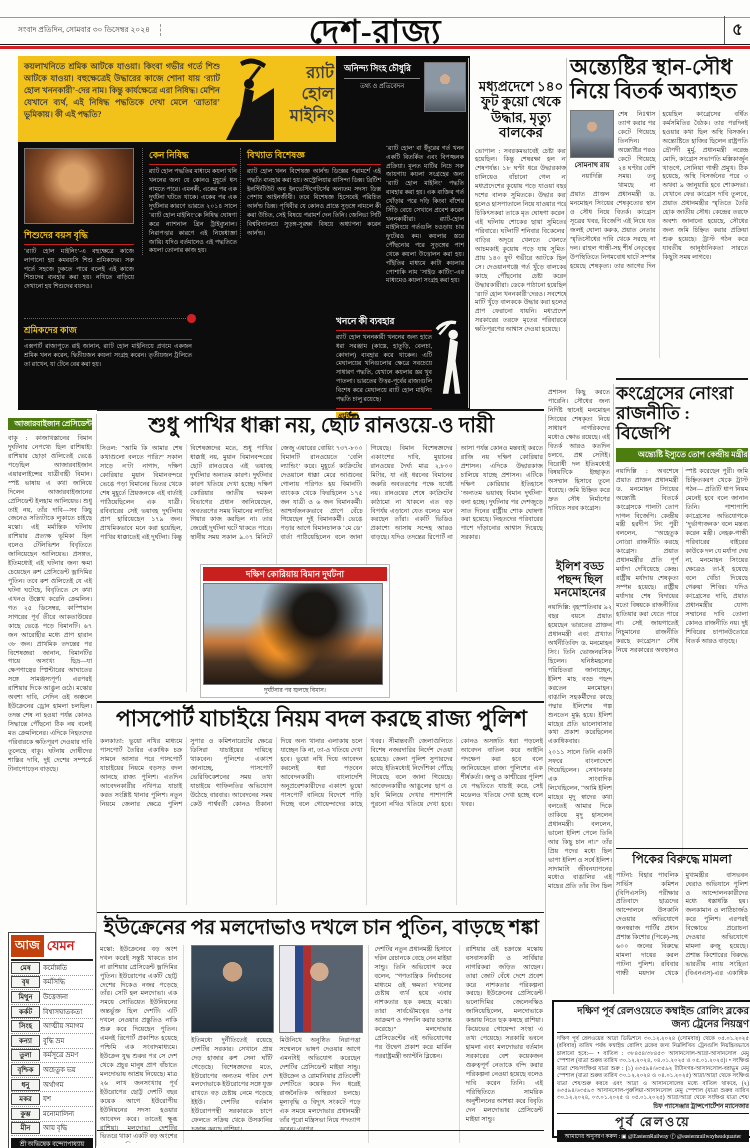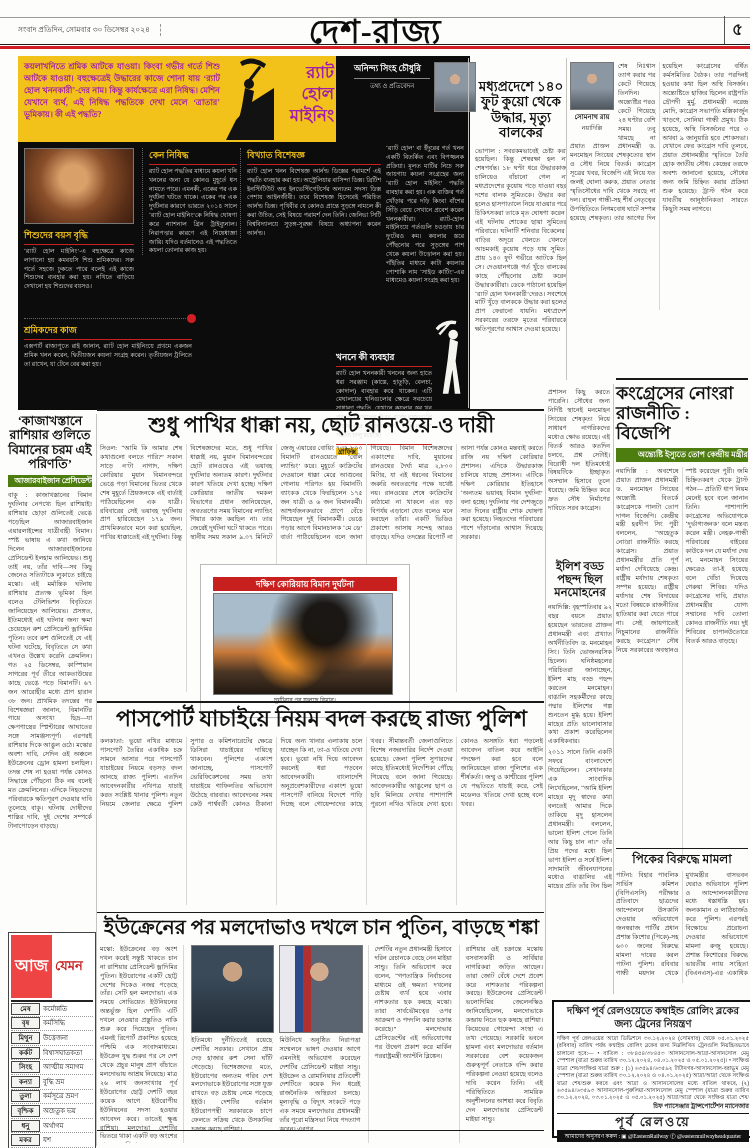--- a/index.html
+++ b/index.html
@@ -10,23 +10,23 @@
   .ctr{text-align:center;}
   .hl{font-weight:bold;color:#111;line-height:1.14;}
   .bt{font-size:6.3px;line-height:1.42;text-align:justify;color:#222;}
   .cols2{column-count:2;column-gap:7px;column-rule:1px solid #d8d8d4;}
   .cols5{column-count:5;column-gap:8px;column-rule:1px solid #d8d8d4;}
   .vr{background:#c4c4c0;width:1px;}
   .hrline{background:#1a1a1a;}
   .kick{background:#4d7c0f;color:#fff;font-weight:bold;text-align:right;}
   
   .fx{background:#0c0c0c;color:#e9e9e7;}
-  .fy{background:#f2c21a;color:#a21caf;}
+  .fy{background:#f2c21a;color:#404040;}
   .fh{color:#f2c21a;font-weight:bold;font-size:9px;border-bottom:1px solid #c92020;padding-bottom:1px;margin-bottom:2px;}
-  .fhw{color:#fff;margin-top:36px;}
+  .fhw{color:#fff;}
   .fbt{font-size:6.1px;line-height:1.45;text-align:justify;color:#dcdcd8;}
   
   .ph{border:1px solid #777;}
   .ph-child{background:radial-gradient(circle at 45% 40%,#d9a06a 0 18%,#8a4f2a 45%,#5b2f18 75%,#3c1e10 100%);}
   .ph-tunnel{background:radial-gradient(ellipse at 50% 48%,#cfa96a 0 26%,#4a3d26 48%,#14110c 75%);}
   .ph-crash{background:radial-gradient(circle at 62% 30%,rgba(18,14,10,.95) 0 16%,rgba(18,14,10,0) 42%),
              radial-gradient(circle at 44% 58%,#f59427 0 10%,rgba(245,148,39,0) 34%),
              linear-gradient(180deg,#a8bccb 0 38%,#c8793a 58%,#4a3524 78%,#231a12 100%);}
   .ph-face{background:radial-gradient(circle at 50% 34%,#d3ab8e 0 13%,rgba(0,0,0,0) 14%),
             linear-gradient(180deg,#8b97a3 0 55%,#4e565e 100%);}
@@ -66,21 +66,21 @@
           <path d="M23 30 L32 33 L29 50 L33 70 L27 70 L25 54 L21 70 L15 70 L20 48 Z"></path>
           <rect x="30" y="6" width="3" height="22" transform="rotate(38 31 17)"></rect>
           <path d="M18 4 Q30 -4 44 6 L42 10 Q30 2 20 8 Z"></path>
         </g>
       </svg>
       <div class="abs b" style="left:256px;top:6px;width:60px;font-size:16.5px;line-height:1.3;white-space:pre-line;text-align:right;">র‍্যাট
 হোল
 মাইনিং</div>
     </div>
 
-    <div class="abs" style="left:336px;top:6px;width:122px;height:76px;display:flex;gap:4px;">
+    <div class="abs" style="left:326px;top:6px;width:122px;height:76px;display:flex;gap:4px;">
       <div style="flex:1;">
         <div style="font-size:8.5px;font-weight:bold;color:#fff;border-bottom:1px solid #888;padding-bottom:2px;">অনিন্দ্য সিংহ চৌধুরি</div>
         <div style="font-size:6.5px;color:#ddd;margin-top:2px;text-align:center;">তথ্য ও প্রতিবেদন</div>
       </div>
       <div class="ph ph-face" style="width:40px;height:48px;"></div>
     </div>
 
     <div class="abs" style="left:6px;top:92px;width:110px;">
       <div class="ph ph-child" style="width:108px;height:74px;"></div>
       <div class="fh" style="margin-top:4px;">শিশুদের বয়স বৃদ্ধি</div>
@@ -118,50 +118,50 @@
       </g>
     </svg>
   </div>
 
   <div class="abs" style="left:475px;top:58px;width:92px;margin-top:21px;">
     <div class="hl ctr" style="font-size:13.5px;">মধ্যপ্রদেশে ১৪০ ফুট কুয়ো থেকে উদ্ধার, মৃত্যু বালকের</div>
     <div class="bt" style="margin-top:6px;">ভোপাল : সবরকমভাবেই চেষ্টা করা হয়েছিল। কিন্তু শেষরক্ষা হল না শেষপর্যন্ত। ১৮ ঘণ্টা ধরে উদ্ধারকাজ চালিয়েও বাঁচানো গেল না মধ্যপ্রদেশের কুয়োয় পড়ে যাওয়া বছর দশের বালক সুমিতকে। উদ্ধার করা হলেও হাসপাতালে নিয়ে যাওয়ার পরে চিকিৎসকরা তাকে মৃত ঘোষণা করেন। এই ঘটনায় শোকের ছায়া সুমিতের পরিবারে। ঘটনাটি শনিবার বিকেলের। বাড়ির অদূরে খেলতে খেলতে আচমকাই কুয়োয় পড়ে যায় সুমিত। প্রায় ১৪০ ফুট গভীরে আটকে ছিল সে। দেওয়ানগঞ্জে গর্ত খুঁড়ে বালকের কাছে পৌঁছনোর চেষ্টা করেন উদ্ধারকারীরা। ডেকে পাঠানো হয়েছিল ‘র‍্যাট হোল খননকারী’দেরও। সবশেষে মাটি খুঁড়ে বালককে উদ্ধার করা হলেও প্রাণ ফেরানো যায়নি। মধ্যপ্রদেশ সরকারের তরফে মৃতের পরিবারকে ক্ষতিপূরণের আশ্বাস দেওয়া হয়েছে।</div>
   </div>
 
   <div class="abs" style="left:570px;top:56px;width:178px;">
+    <div class="hl" style="font-size:21px;">অন্ত্যেষ্টির স্থান-সৌধ নিয়ে বিতর্ক অব্যাহত</div>
     <div class="cols2" style="margin-top:6px;height:248px;overflow:hidden;">
       <div style="float:left;width:44px;margin:0 4px 2px 0;">
         <div class="ph ph-face" style="width:42px;height:46px;"></div>
         <div class="ctr b" style="font-size:6.8px;margin-top:1px;">সোমনাথ রায়</div>
         <div class="ctr" style="font-size:6.2px;">নয়াদিল্লি</div>
       </div>
       <div class="bt">শেষ নিঃশ্বাস ত্যাগ করার পর কেটে গিয়েছে তিনদিন। অন্ত্যেষ্টির পরও কেটে গিয়েছে ২৪ ঘণ্টার বেশি সময়। তবু থামছে না প্রয়াত প্রাক্তন প্রধানমন্ত্রী ড. মনমোহন সিংয়ের শেষকৃত্যের স্থান ও সৌধ নিয়ে বিতর্ক। কংগ্রেস সূত্রের খবর, বিজেপি এই নিয়ে যত জলই ঘোলা করুক, প্রয়াত নেতার স্মৃতিসৌধের দাবি থেকে সরছে না দল। রাহুল গান্ধী-সহ শীর্ষ নেতৃত্বের উপস্থিতিতে নিগমবোধ ঘাটে সম্পন্ন হয়েছে শেষকৃত্য। তার আগের দিন হয়েছিল কংগ্রেসের বর্ধিত কর্মসমিতির বৈঠক। তার পরদিনই হওয়ার কথা ছিল অস্থি বিসর্জন। অন্ত্যেষ্টিতে হাজির ছিলেন রাষ্ট্রপতি দ্রৌপদী মুর্মু, প্রধানমন্ত্রী নরেন্দ্র মোদি, কংগ্রেস সভাপতি মল্লিকার্জুন খাড়গে, সোনিয়া গান্ধী প্রমুখ। ঠিক হয়েছে, অস্থি বিসর্জনের পরে ৩ অথবা ৯ জানুয়ারি হবে শোকসভা। যেখানে ফের কংগ্রেস দাবি তুলবে, প্রয়াত প্রধানমন্ত্রীর স্মৃতিতে তৈরি হোক জাতীয় সৌধ। কেন্দ্রের তরফে অবশ্য জানানো হয়েছে, সৌধের জন্য জমি চিহ্নিত করার প্রক্রিয়া শুরু হয়েছে। ট্রাস্ট গঠন করে যাবতীয় আনুষ্ঠানিকতা সারতে কিছুটা সময় লাগবে।</div>
     </div>
   </div>
   <div class="abs bt" style="left:548px;top:388px;width:62px;height:168px;overflow:hidden;">প্রশাসন কিছু করতে পারেনি। সৌধের জন্য নির্দিষ্ট স্থানেই মনমোহন সিংয়ের শেষকৃত্য নিয়ে সাধারণ নাগরিকদের মধ্যেও ক্ষোভ রয়েছে। এই বিতর্ক আরও কতদিন চলবে, প্রশ্ন সেটাই। বিরোধী দল ইতিমধ্যেই বিষয়টিকে ইচ্ছাকৃত অসম্মান হিসাবে তুলে ধরেছে। জমি চিহ্নিত করে দ্রুত সৌধ নির্মাণের দাবিতে সরব কংগ্রেস।</div>
 
   <div class="abs hrline" style="left:616px;top:378px;width:132px;height:2px;"></div>
   <div class="abs" style="left:616px;top:384px;width:132px;">
     <div class="hl" style="font-size:17.5px;">কংগ্রেসের নোংরা রাজনীতি : বিজেপি</div>
     <div class="kick" style="font-size:8px;line-height:14px;margin-top:4px;">অন্ত্যেষ্টি ইস্যুতে তোপ কেন্দ্রীয় মন্ত্রীর</div>
     <div class="cols2 bt" style="margin-top:5px;height:388px;overflow:hidden;">নয়াদিল্লি : অবশেষে প্রয়াত প্রাক্তন প্রধানমন্ত্রী ড. মনমোহন সিংয়ের অন্ত্যেষ্টি বিতর্কে কংগ্রেসকে পালটা তোপ দাগল বিজেপি। কেন্দ্রীয় মন্ত্রী হরদীপ সিং পুরী বললেন, “অহেতুক নোংরা রাজনীতি করছে কংগ্রেস। প্রয়াত প্রধানমন্ত্রীর প্রতি পূর্ণ মর্যাদা দেখিয়েছে কেন্দ্র। রাষ্ট্রীয় মর্যাদায় শেষকৃত্য সম্পন্ন হয়েছে। রাষ্ট্রীয় মর্যাদার শেষ বিদায়ের মতো বিষয়কে রাজনীতির হাতিয়ার করা যেতে পারে না। সেই জায়গাতেই নিচুমানের রাজনীতি করছে কংগ্রেস।” সৌধ নিয়ে সরকারের অবস্থানও স্পষ্ট করেছেন পুরী। জমি চিহ্নিতকরণ থেকে ট্রাস্ট গঠন— প্রতিটি ধাপ নিয়ম মেনেই হবে বলে জানান তিনি। পাশাপাশি কংগ্রেসের অভিযোগকে ‘দুর্ভাগ্যজনক’ বলে মন্তব্য করেন মন্ত্রী। নেহরু-গান্ধী পরিবারের বাইরের কাউকে দল যে মর্যাদা দেয় না, মনমোহন সিংয়ের ক্ষেত্রেও তা-ই হয়েছে বলে খোঁচা দিয়েছে গেরুয়া শিবির। যদিও কংগ্রেসের দাবি, প্রয়াত প্রধানমন্ত্রীর যোগ্য সম্মানের দাবি তোলা কোনও রাজনীতি নয়। দুই শিবিরের চাপানউতোরে বিতর্ক আরও বাড়ছে।</div>
   </div>
 
   <div class="abs" style="left:8px;top:414px;width:84px;">
-    <div class="hl ctr" style="font-size:12.5px;">‘কাজাখস্তানে রাশিয়ার গুলিতে বিমানের চরম এই পরিণতি’</div>
     <div class="kick" style="font-size:7.5px;line-height:12px;margin-top:4px;">আজারবাইজান প্রেসিডেন্ট</div>
     <div class="bt" style="margin-top:4px;height:408px;overflow:hidden;">বাকু : কাজাখস্তানের বিমান দুর্ঘটনার নেপথ্যে ছিল রাশিয়াই! রাশিয়ার ছোড়া গুলিতেই ভেঙে পড়েছিল আজারবাইজান এয়ারলাইন্সের যাত্রীবাহী বিমান। স্পষ্ট ভাষায় এ কথা জানিয়ে দিলেন আজারবাইজানের প্রেসিডেন্ট ইলহাম আলিয়েভ। শুধু তাই নয়, তাঁর দাবি—সব কিছু জেনেও সত্যিটাকে লুকাতে চাইছে মস্কো। এই মর্মান্তিক ঘটনায় রাশিয়ার প্রত্যক্ষ ভূমিকা ছিল বলেও টেলিভিশন বিবৃতিতে জানিয়েছেন আলিয়েভ। প্রসঙ্গত, ইতিমধ্যেই এই ঘটনার জন্য ক্ষমা চেয়েছেন রুশ প্রেসিডেন্ট ভ্লাদিমির পুতিন। তবে রুশ গুলিতেই যে এই ঘটনা ঘটেছে, বিবৃতিতে সে কথা এখনও উল্লেখ করেনি ক্রেমলিন। গত ২৫ ডিসেম্বর, কাস্পিয়ান সাগরের পূর্ব তীরে আকতাউয়ের কাছে ভেঙে পড়ে বিমানটি। ৬৭ জন আরোহীর মধ্যে প্রাণ হারান ৩৮ জন। প্রাথমিক তদন্তের পর বিশেষজ্ঞরা জানান, বিমানটির গায়ে অসংখ্য ছিদ্র—যা ক্ষেপণাস্ত্রের স্প্লিন্টারের আঘাতের সঙ্গে সামঞ্জস্যপূর্ণ। এরপরই রাশিয়ার দিকে আঙুল ওঠে। মস্কোর অবশ্য দাবি, সেদিন ওই অঞ্চলে ইউক্রেনের ড্রোন হামলা চলছিল। তদন্ত শেষ না হওয়া পর্যন্ত কোনও সিদ্ধান্তে পৌঁছনো ঠিক নয় বলেই মত ক্রেমলিনের। এদিকে নিহতদের পরিবারকে ক্ষতিপূরণ দেওয়ার দাবি তুলেছে বাকু। ঘটনায় দোষীদের শাস্তির দাবি, দুই দেশের সম্পর্কে টানাপোড়েন বাড়ছে।</div>
   </div>
 
   <div class="abs hrline" style="left:97px;top:409px;width:447px;height:2px;"></div>
   <div class="abs" style="left:100px;top:414px;width:443px;">
     <div class="hl ctr" style="font-size:21px;white-space:nowrap;">শুধু পাখির ধাক্কা নয়, ছোট রানওয়ে-ও দায়ী</div>
     <div class="cols5 bt" style="margin-top:6px;height:248px;overflow:hidden;">সিওল: “আমি কি আমার শেষ কথাগুলো বলতে পারি?” সকাল সাড়ে ন’টা নাগাদ, দক্ষিণ কোরিয়ার মুয়ান বিমানবন্দরে ভেঙে পড়া বিমানের ভিতর থেকে শেষ মুহূর্তে প্রিয়জনকে এই বার্তাই পাঠিয়েছিলেন এক যাত্রী। রবিবারের সেই ভয়াবহ দুর্ঘটনায় প্রাণ হারিয়েছেন ১৭৯ জন। প্রাথমিকভাবে মনে করা হয়েছিল, পাখির ধাক্কাতেই এই দুর্ঘটনা। কিন্তু বিশেষজ্ঞদের মতে, শুধু পাখির ধাক্কাই নয়, মুয়ান বিমানবন্দরের ছোট রানওয়েও এই ভয়াবহ দুর্ঘটনার অন্যতম কারণ। দুর্ঘটনার কারণ খতিয়ে দেখা হচ্ছে। দক্ষিণ কোরিয়ার জাতীয় দমকল বিভাগের প্রধান জানিয়েছেন, অবতরণের সময় বিমানের ল্যান্ডিং গিয়ার কাজ করছিল না। তার জেরেই দুর্ঘটনা ঘটে থাকতে পারে। স্থানীয় সময় সকাল ৯.০৭ মিনিটে জেজু এয়ারের বোয়িং ৭৩৭-৮০০ বিমানটি রানওয়েতে ‘বেলি ল্যান্ডিং’ করে। মুহূর্তে কংক্রিটের দেওয়ালে ধাক্কা মেরে আগুনের গোলায় পরিণত হয় বিমানটি। ব্যাংকক থেকে ফিরছিলেন ১৭৫ জন যাত্রী ও ৬ জন বিমানকর্মী। আশ্চর্যজনকভাবে প্রাণে বেঁচে গিয়েছেন দুই বিমানকর্মী। ভেঙে পড়ার আগে বিমানচালক ‘মে ডে’ বার্তা পাঠিয়েছিলেন বলে জানা গিয়েছে। বিমান বিশেষজ্ঞদের একাংশের দাবি, মুয়ানের রানওয়ের দৈর্ঘ্য মাত্র ২,৮০০ মিটার, যা এই ধরনের বিমানের জরুরি অবতরণের পক্ষে যথেষ্ট নয়। রানওয়ের শেষে কংক্রিটের কাঠামো না থাকলে এত বড় বিপর্যয় এড়ানো যেত বলেও মনে করছেন তাঁরা। একটি ভিডিও প্রকাশ্যে আসায় সন্দেহ আরও বাড়ছে। যদিও তদন্তের রিপোর্ট না আসা পর্যন্ত কোনও মন্তব্যই করতে রাজি নয় দক্ষিণ কোরিয়ার প্রশাসন। এদিকে উদ্ধারকাজ চালিয়ে যাচ্ছে প্রশাসন। এটিকে দক্ষিণ কোরিয়ার ইতিহাসে ‘অন্যতম ভয়াবহ বিমান দুর্ঘটনা’ বলা হচ্ছে। দুর্ঘটনার পর দেশজুড়ে সাত দিনের রাষ্ট্রীয় শোক ঘোষণা করা হয়েছে। নিহতদের পরিবারের পাশে দাঁড়ানোর আশ্বাস দিয়েছে সরকার।</div>
 
-    <div class="abs" style="left:100px;top:150px;width:184px;background:#fff;border:1px solid #bbb;padding:12px;">
+    <div class="abs" style="left:100px;top:150px;width:184px;background:#fff;border:1px solid #bbb;padding:2px;">
       <div class="redbar">দক্ষিণ কোরিয়ায় বিমান দুর্ঘটনা</div>
       <div class="ph ph-crash" style="width:178px;height:100px;margin-top:2px;"></div>
       <div class="cap" style="margin-top:2px;">দুর্ঘটনার পর জ্বলছে বিমান।</div>
     </div>
   </div>
 
   <div class="abs" style="left:548px;top:560px;width:64px;background:#fdfdfb;">
     <div class="hl ctr" style="font-size:11.5px;">ইলিশ বড্ড পছন্দ ছিল মনমোহনের</div>
     <div class="bt" style="margin-top:4px;">নয়াদিল্লি: বৃহস্পতিবার ৯২ বছর বয়সে প্রয়াত হয়েছেন ভারতের প্রাক্তন প্রধানমন্ত্রী এবং প্রখ্যাত অর্থনীতিবিদ ড. মনমোহন সিং। তিনি ভোজনরসিক ছিলেন। ঘনিষ্ঠমহলের পরিচিতরা জানাচ্ছেন, ইলিশ মাছ বড্ড পছন্দ করতেন মনমোহন। বাঙালি সহকর্মীদের কাছে পদ্মার ইলিশের গল্প শুনতেন মুগ্ধ হয়ে। ইলিশ মাছের প্রতি ভালোবাসার কথা প্রকাশ করেছিলেন একাধিকবার।</div>
     <div class="bt" style="margin-top:2px;height:140px;overflow:hidden;">২০১১ সালে তিনি একটি সফরে বাংলাদেশে গিয়েছিলেন। সেখানকার এক সাংবাদিক লিখেছিলেন, “আমি ইলিশ মাছের মৃদু স্বাদের কথা বলতেই আমার দিকে তাকিয়ে মৃদু হাসলেন প্রধানমন্ত্রী। বললেন, ভালো ইলিশ পেলে তিনি আর কিছু চান না।” তাঁর প্রিয় পদের মধ্যে ছিল ভাপা ইলিশ ও সর্ষে ইলিশ। সাদামাটা জীবনযাপনের মধ্যেও বাঙালির এই মাছের প্রতি তাঁর টান ছিল চোখে পড়ার মতো। কিন্তু তিনি মনমতো রান্নার কথা জানাতেন না।</div>
@@ -193,21 +193,21 @@
         <div class="bt" style="margin-top:3px;">মিউনিখে অনুষ্ঠিত নিরাপত্তা সম্মেলনে ভাষণ দেওয়ার আগে এমনটাই অভিযোগ করেছেন দেশটির প্রেসিডেন্ট মাইয়া সান্ডু। ইউক্রেন ও রোমানিয়ার প্রতিবেশী দেশটিতে কয়েক দিন ধরেই রাজনৈতিক অস্থিরতা চলছে। মূল্যবৃদ্ধি ও বিদ্যুৎ সংকটে পড়ে এক সময়ে মলদোভার প্রধানমন্ত্রী তাঁর পুরো মন্ত্রিসভা নিয়ে পদত্যাগ করেন। এরপর</div>
       </div>
       <div class="bt" style="flex:1;border-left:1px solid #d8d8d4;padding-left:6px;">দেশটির নতুন প্রধানমন্ত্রী হিসাবে দরিন রেচানকে বেছে নেন মাইয়া সান্ডু। তিনি অভিযোগ করে বলেন, “গণতান্ত্রিক নির্বাচনের মাধ্যমে ওই ক্ষমতা দখলের চেষ্টায় ব্যর্থ হয়ে এবার নাশকতার ছক কষছে মস্কো। তারা সার্বভৌমত্বের ওপর আক্রমণ ও পদদলি করার চক্রান্ত করেছে।” মলদোভার প্রেসিডেন্টের এই অভিযোগের পর উদ্বেগ প্রকাশ করে মার্কিন পররাষ্ট্রমন্ত্রী অ্যান্টনি ব্লিঙ্কেন।</div>
       <div class="bt" style="flex:1;border-left:1px solid #d8d8d4;padding-left:6px;">রাশিয়ার ওই চক্রান্তে মস্কোয় বসবাসকারী ও সার্বিয়ার নাগরিকরা জড়িত আছেন। তারা জোট বেঁধে দেশে প্রবেশ করে নাশকতার পরিকল্পনা করছে। ইউক্রেনের প্রেসিডেন্ট ভলোদিমির জেলেনস্কিও জানিয়েছিলেন, মলদোভাকে কব্জায় নিতে ছক কষছে রাশিয়া। কিয়েভের গোয়েন্দা সংস্থা এ তথ্য পেয়েছে। সরকারি ভবনে হামলা এবং মলদোভার বর্তমান সরকারের বেশ কয়েকজন গুরুত্বপূর্ণ নেতাকে বন্দি করার পরিকল্পনা নেওয়া হয়েছে বলেও দাবি করেন তিনি। এই পরিস্থিতিতে সামরিক অনুশীলনের আশঙ্কা করে বিবৃতি দেন মলদোভার প্রেসিডেন্ট মাইয়া সান্ডু।</div>
     </div>
   </div>
   <div class="abs hrline" style="left:97px;top:1130px;width:447px;height:1px;"></div>
 
   <div class="abs" style="left:8px;top:932px;width:82px;border:1px solid #444;background:#fff;padding:2px;">
     <div style="display:flex;align-items:center;gap:3px;border-bottom:2px solid #222;padding-bottom:2px;">
-      <span style="background:#ef4444;color:#fff;font-weight:bold;font-size:16px;padding:18px 4px;">আজ</span>
+      <span style="background:#c2410c;color:#fff;font-weight:bold;font-size:12px;padding:1px 4px;">আজ</span>
       <span style="color:#c8201f;font-weight:bold;font-size:13px;">যেমন</span>
     </div>
     <div class="zrow">
         <span class="zsign">মেষ</span>
         <span class="zval">কর্মোন্নতি</span>
       </div>
     <div class="zrow">
         <span class="zsign">বৃষ</span>
         <span class="zval">কর্মসিদ্ধি</span>
       </div>
@@ -248,21 +248,21 @@
         <span class="zval">মনোমালিন্য</span>
       </div>
     <div class="zrow">
         <span class="zsign">মীন</span>
         <span class="zval">আয় বৃদ্ধি</span>
       </div>
     <div style="background:#111;color:#fff;font-size:6.4px;text-align:center;line-height:12px;margin-top:2px;">শ্রী অভিষেক বন্দ্যোপাধ্যায়</div>
   </div>
 
   <div class="abs adbox" style="left:552px;top:1000px;width:192px;height:128px;padding:3px;">
-    <div class="ctr b" style="font-size:10px;line-height:1.25;border-bottom:1px solid #111;padding-bottom:2px;">দক্ষিণ পূর্ব রেলওয়েতে কম্বাইন্ড রোলিং ব্লকের জন্য ট্রেনের নিয়ন্ত্রণ</div>
+    <div class="ctr b" style="font-size:10px;line-height:1.25;border-bottom:1px solid #111;padding-bottom:2px;text-align:right;">দক্ষিণ পূর্ব রেলওয়েতে কম্বাইন্ড রোলিং ব্লকের জন্য ট্রেনের নিয়ন্ত্রণ</div>
     <div style="font-size:5.5px;line-height:1.35;text-align:justify;margin-top:2px;height:66px;overflow:hidden;">দক্ষিণ পূর্ব রেলওয়ের আদ্রা ডিভিশনে ৩০.১২.২০২৪ (সোমবার) থেকে ০৫.০১.২০২৫ (রবিবার) তারিখ পর্যন্ত কম্বাইন্ড রোলিং ব্লকের জন্য নিম্নলিখিত ট্রেনগুলি নিয়ন্ত্রিতভাবে চালানো হবে:— • বাতিল : ৩৮৪৫৪/৩৮৪৫৩ আসানসোল-আদ্রা-আসানসোল মেমু স্পেশাল (যাত্রা শুরুর তারিখ ৩০.১২.২০২৪, ০৪.০১.২০২৫ ও ০৫.০১.২০২৫)। • সংক্ষিপ্ত যাত্রা শেষ/সংক্ষিপ্ত যাত্রা শুরু : (১) ৬৩৫৯৪/৬৩৫৯২ টাটানগর-আসানসোল-বরাভূম মেমু স্পেশাল (যাত্রা শুরুর তারিখ ৩০.১২.২০২৪ ও ০৪.০১.২০২৫) আদ্রা/আদ্রা থেকে সংক্ষিপ্ত যাত্রা শেষ/শুরু করবে এবং আদ্রা ও আসানসোলের মধ্যে বাতিল থাকবে, (২) ৬৩৫৯৪/৬৩৫৯৩ আসানসোল-পুরুলিয়া-আসানসোল মেমু স্পেশাল (যাত্রা শুরুর তারিখ ৩০.১২.২০২৪, ০৩.০১.২০২৫ ও ০৫.০১.২০২৫) আদ্রা/আদ্রা থেকে সংক্ষিপ্ত যাত্রা শেষ/শুরু করবে এবং আদ্রা ও পুরুলিয়ার মধ্যে বাতিল থাকবে। অসুবিধার জন্য দুঃখিত।</div>
     <div style="font-size:6.2px;font-weight:bold;text-align:right;">চিফ প্যাসেঞ্জার ট্রান্সপোর্টেশন ম্যানেজার</div>
     <div class="ctr b" style="font-size:12.5px;border-top:1.5px solid #111;border-bottom:1.5px solid #111;line-height:16px;margin-top:1px;letter-spacing:2px;">পূর্ব রেলওয়ে</div>
     <div style="background:#111;color:#fff;font-size:5.6px;text-align:center;line-height:11px;">আমাদের অনুসরণ করুন : ▣ @EasternRailway  ⓕ @easternrailwayheadquarter</div>
   </div>
 
   <div class="abs vr" style="left:468px;top:58px;height:350px;"></div>
   <div class="abs vr" style="left:566px;top:58px;height:322px;"></div>
   <div class="abs vr" style="left:96px;top:414px;height:732px;"></div>
   <div class="abs vr" style="left:545px;top:414px;height:580px;"></div>

